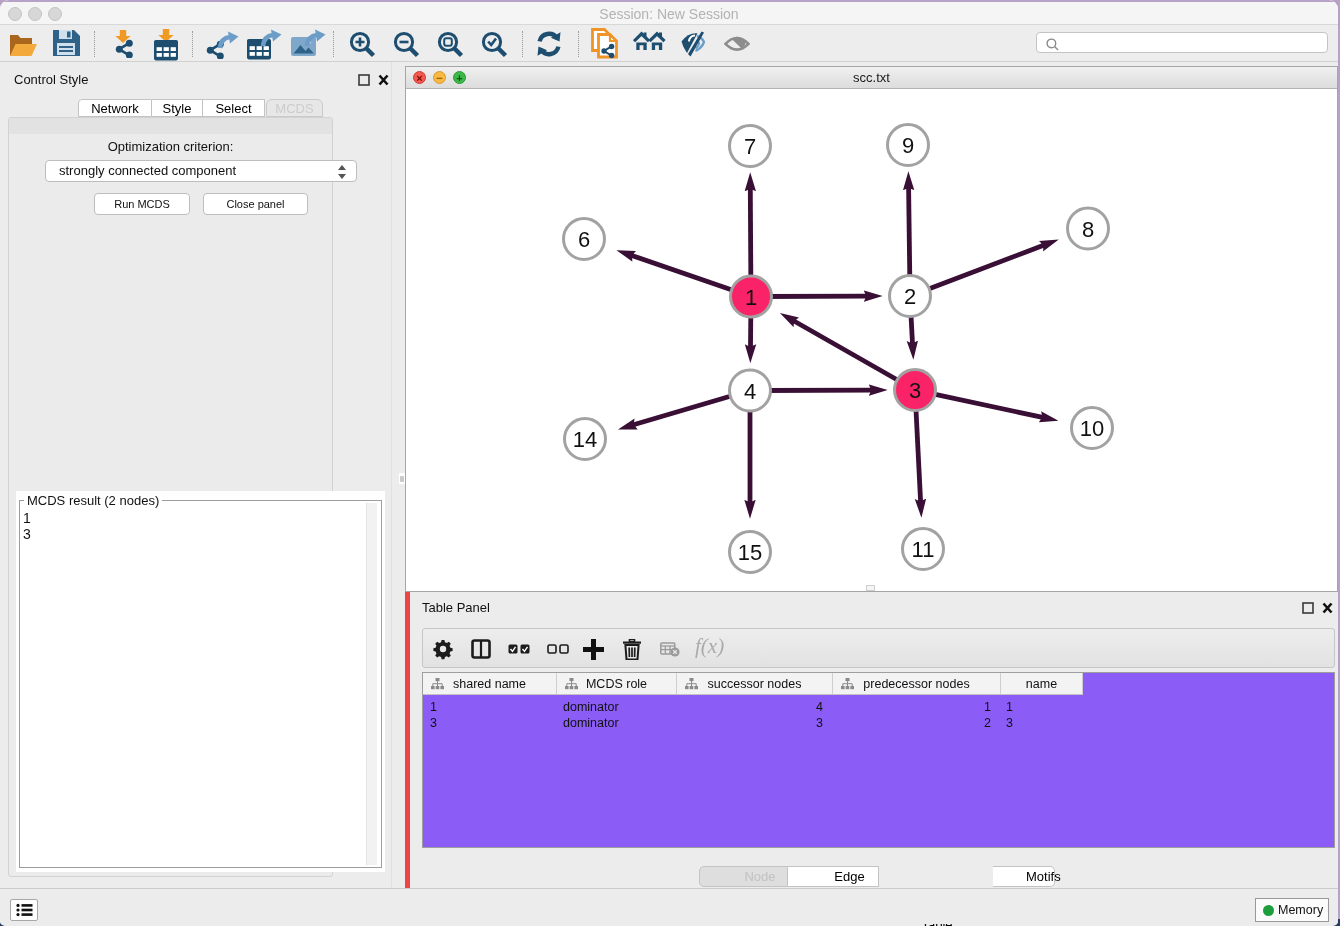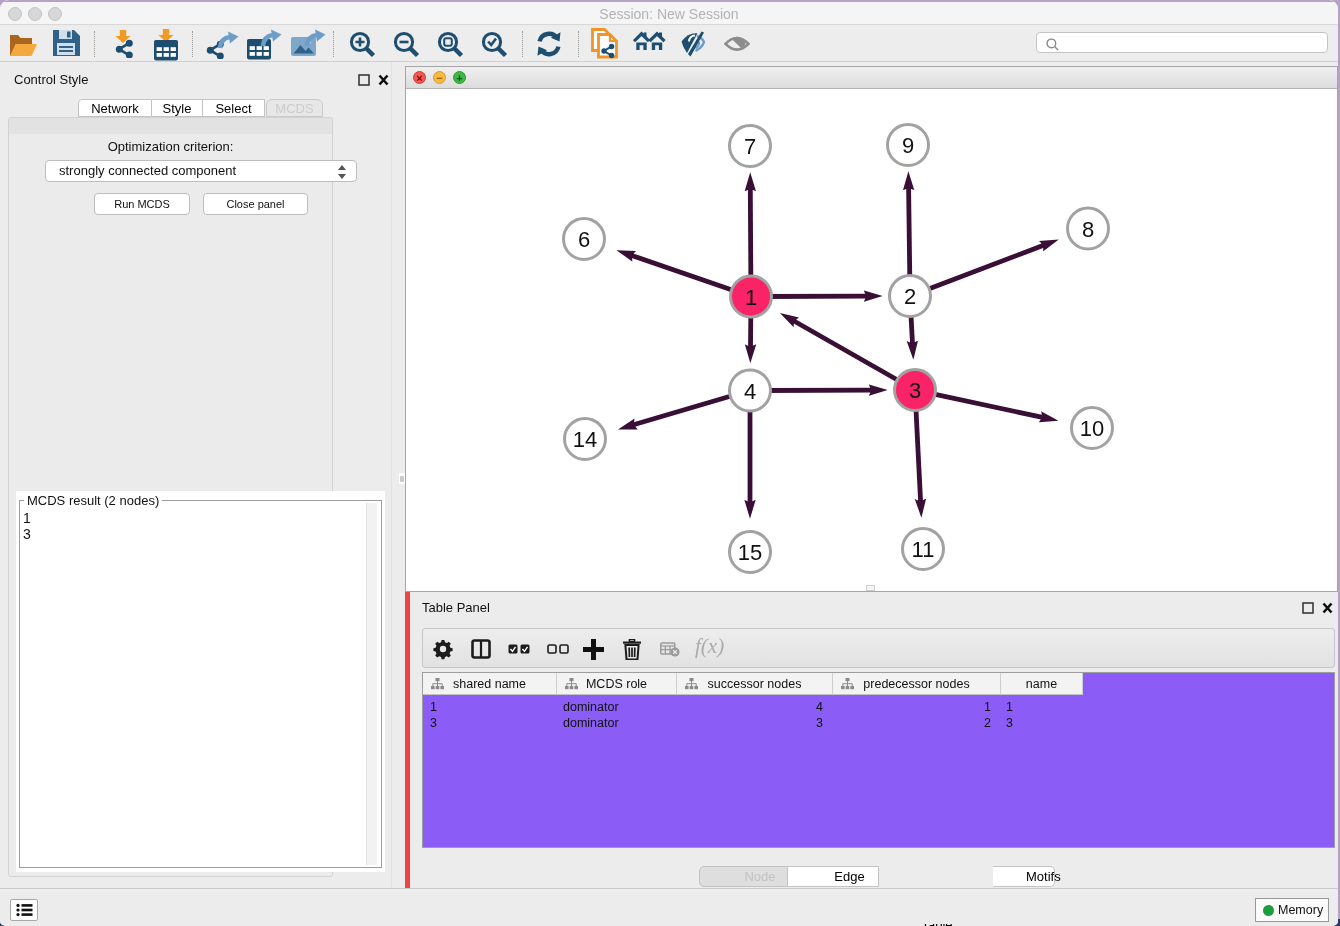--- a/index.html
+++ b/index.html
@@ -232,20 +232,21 @@
         <div class="sbar"></div>
         <div class="items">1<br>3</div>
       </div>
     </div>
   </div>
   <div id="netwin">
     <div id="nettitle">
       <div class="mac" style="left:7px; background:#f15951; border:1px solid #ce3a34; color:#7c0b06;">×</div>
       <div class="mac" style="left:27px; background:#f7b942; border:1px solid #d89b31; color:#985e00;">−</div>
       <div class="mac" style="left:47px; background:#3db748; border:1px solid #2a9a35; color:#0a5c10;">+</div>
+      <div class="txt">scc.txt</div>
     </div>
   </div>
   <svg class="graph" width="1340" height="926" viewBox="0 0 1340 926">
       <defs>
         <marker id="ah" viewBox="0 0 19 12" refX="2.8" refY="6" markerWidth="19" markerHeight="12" markerUnits="userSpaceOnUse" orient="auto-start-reverse">
           <path d="M0 0.3 L19 6 L0 11.7 Q3.6 6 0 0.3 z" fill="#390f35"></path>
         </marker>
       </defs>
       <g stroke="#390f35" stroke-width="4.8" marker-end="url(#ah)">
         <line x1="750.9" y1="286.5" x2="750.3" y2="188.5"></line>

